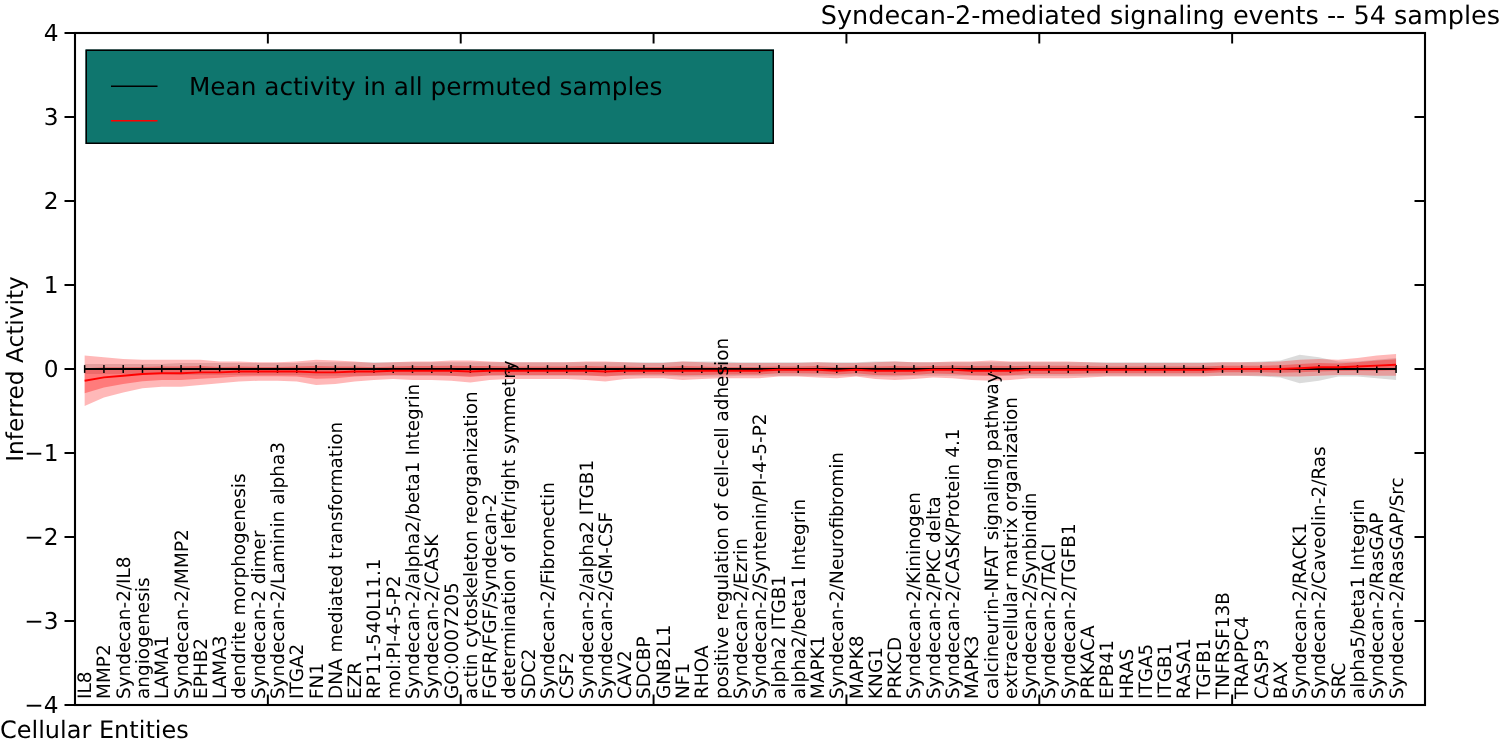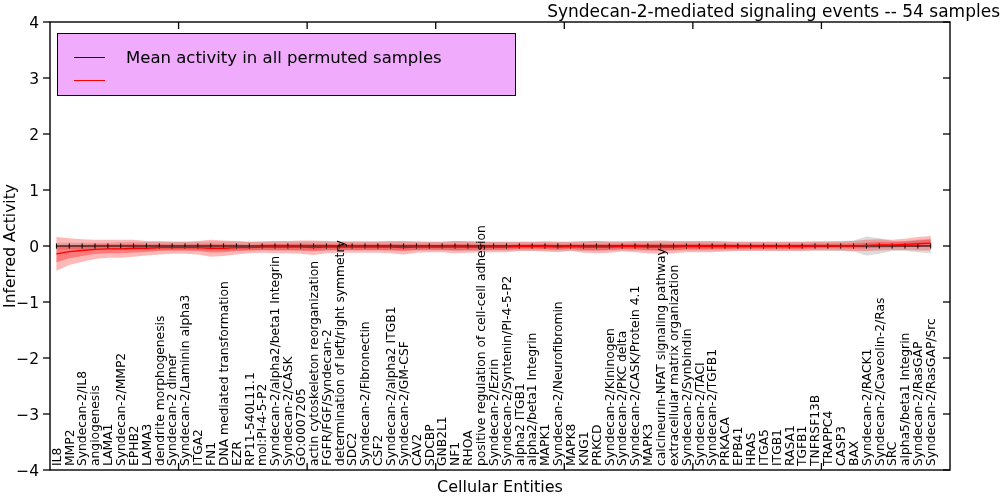--- a/index.html
+++ b/index.html
@@ -4,23 +4,23 @@
 <style>
   html,body{margin:0;padding:0;background:#ffffff;}
   body{width:1000px;height:500px;position:relative;overflow:hidden;
        font-family:"DejaVu Sans","Liberation Sans",sans-serif;color:#000;}
   #plot-svg{position:absolute;left:0;top:0;width:1000px;height:500px;
             font-family:"DejaVu Sans","Liberation Sans",sans-serif;}
   .chart-title{position:absolute;top:1px;left:0;width:1000px;text-align:right;
                font-size:17px;white-space:nowrap;}
   .ylabel{position:absolute;left:10px;top:246px;transform:translate(-50%,-50%) rotate(-90deg);
           font-size:15.5px;white-space:nowrap;}
-  .xlabel{position:absolute;top:477px;left:0;width:1000px;text-align:center;font-size:16px;}
+  .xlabel{position:absolute;top:477px;left:0;width:1000px;text-align:left;font-size:16px;}
   .legend{position:absolute;left:57px;top:33px;width:459px;height:63px;
-          border:1.6px solid #000;background:#f0abfc;box-sizing:border-box;
+          border:1.6px solid #000;background:#0f766e;box-sizing:border-box;
           display:flex;flex-direction:column;justify-content:space-evenly;
           padding-left:16px;z-index:5;}
   .legend-row{display:flex;align-items:center;}
   .legend-swatch{width:31px;height:0;border-top:1.7px solid #000;margin-right:21px;flex:0 0 auto;}
   .legend-label{font-size:16.5px;white-space:nowrap;}
 </style>
 </head>
 <body>
 
 <div class="chart-title">Syndecan-2-mediated signaling events -- 54 samples</div>

